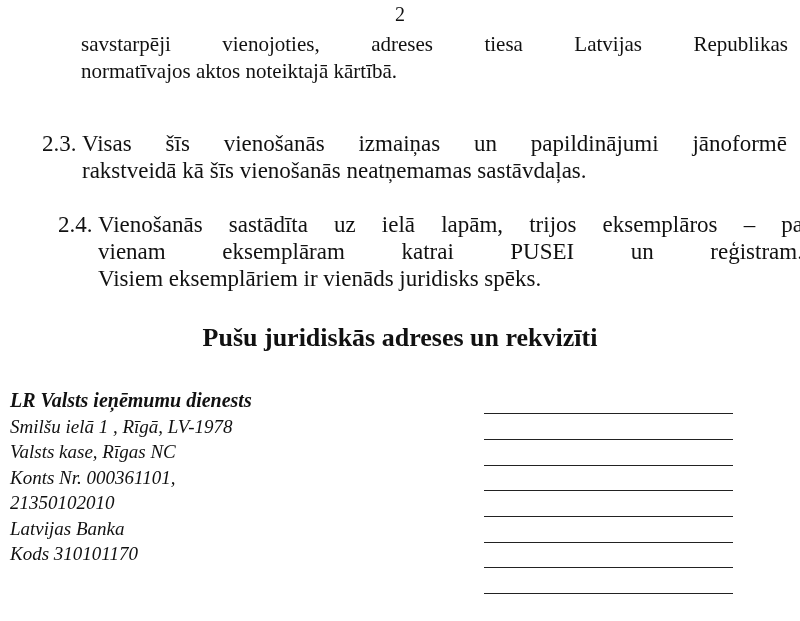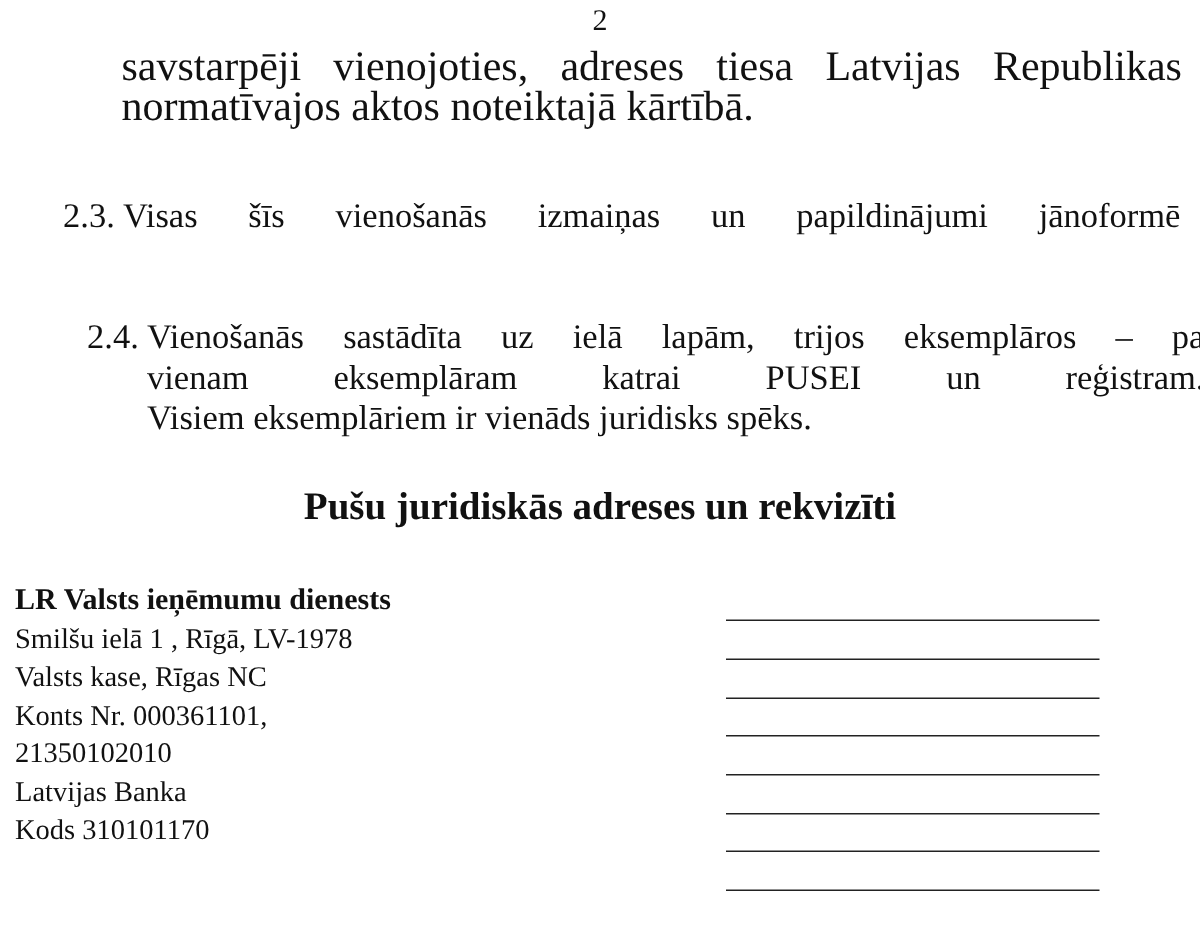--- a/index.html
+++ b/index.html
@@ -19,21 +19,21 @@
       position: absolute;
       top: 3px;
       left: 0;
       width: 800px;
       text-align: center;
       font-size: 20px;
       line-height: 22px;
     }
     .para {
       position: absolute;
-      font-size: 28px;
+      font-size: 21px;
       line-height: 27px;
       text-align: justify;
       text-align-last: left;
     }
     .para .line {
       display: block;
       white-space: nowrap;
     }
     .justify-line {
       display: flex !important;
@@ -71,20 +71,21 @@
       text-align: center;
       font-weight: bold;
       font-size: 26px;
       line-height: 26px;
     }
     .party-block {
       position: absolute;
       top: 388px;
       left: 10px;
       width: 420px;
+      font-style: italic;
       font-size: 19px;
       line-height: 25.5px;
     }
     .party-block .party-name {
       font-weight: bold;
       font-size: 20px;
     }
     .party-block .row {
       display: block;
       white-space: nowrap;
@@ -124,20 +125,21 @@
   <div class="body">
     <span class="line justify-line" style="display:flex;">
       <span>Visas</span>
       <span>šīs</span>
       <span>vienošanās</span>
       <span>izmaiņas</span>
       <span>un</span>
       <span>papildinājumi</span>
       <span>jānoformē</span>
     </span>
+    <span class="line" style="display:block;white-space:nowrap;">rakstveidā kā šīs vienošanās neatņemamas sastāvdaļas.</span>
   </div>
 </div>
 
 <div class="numbered sec-24">
   <span class="num">2.4.</span>
   <div class="body">
     <span class="line justify-line" style="display:flex;">
       <span>Vienošanās</span>
       <span>sastādīta</span>
       <span>uz</span>

